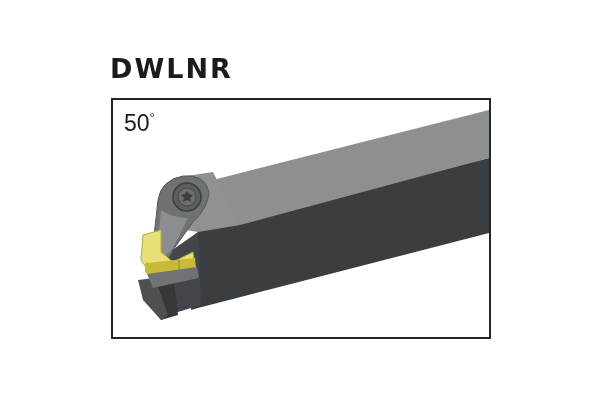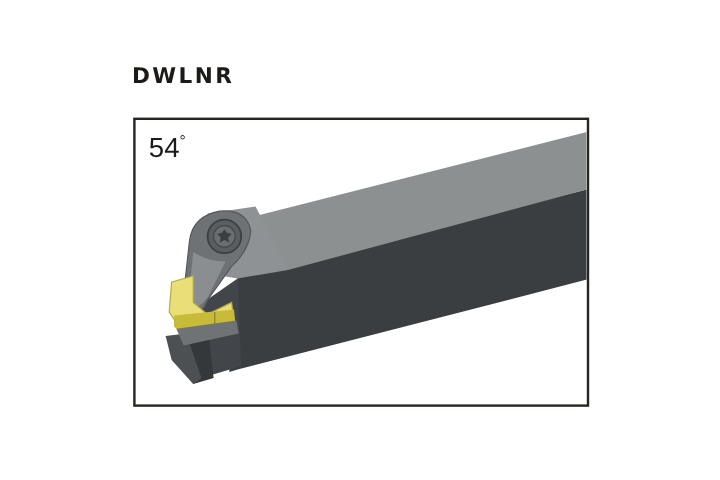--- a/index.html
+++ b/index.html
@@ -1,39 +1,39 @@
 <!DOCTYPE html>
 <html><head>
   <meta charset="utf-8">
   <style>
     html, body { margin: 0; padding: 0; background: #ffffff; }
     body { width: 600px; height: 400px; position: relative; overflow: hidden; font-family: "Liberation Sans", sans-serif; }
     .title {
       position: absolute; left: 110px; top: 55px;
       font-family: "DejaVu Sans", sans-serif; font-weight: bold;
-      font-size: 18px; letter-spacing: 2px; color: #1d1a18; line-height: 1;
+      font-size: 27px; letter-spacing: 2px; color: #1d1a18; line-height: 1;
     }
     .frame {
       position: absolute; left: 111px; top: 98px; width: 376px; height: 237px;
       border: 2px solid #2a2420; background: #ffffff; overflow: hidden;
     }
     .angle {
       position: absolute; left: 11px; top: 12px;
       font-family: "Liberation Sans", sans-serif; font-size: 23px; color: #1a1a1a; line-height: 1;
     }
     .angle sup { font-size: 13px; vertical-align: top; position: relative; top: -1px; }
     svg.tool { position: absolute; left: 0; top: 0; }
   </style>
 </head>
 <body>
 
 <div class="title">DWLNR</div>
 
 <div class="frame">
-  <div class="angle"><span>54</span><sup>°</sup></div>
+  <div class="angle"><span>50</span><sup>°</sup></div>
 
   <svg class="tool" width="376" height="237" viewBox="0 0 376 237">
 
     <polygon points="85,130 376,58 376,133 85,208 78,210" fill="#3a3e40"></polygon>
 
     <polygon points="100,80 376,10 376,58 127,125 100,90" fill="#8d9091"></polygon>
 
     <polygon points="60,78 100,72 127,125 85,132 60,128" fill="#8f9294"></polygon>
 
     <polygon points="45,160 85,132 88,205 55,215 48,200" fill="#42464a"></polygon>

